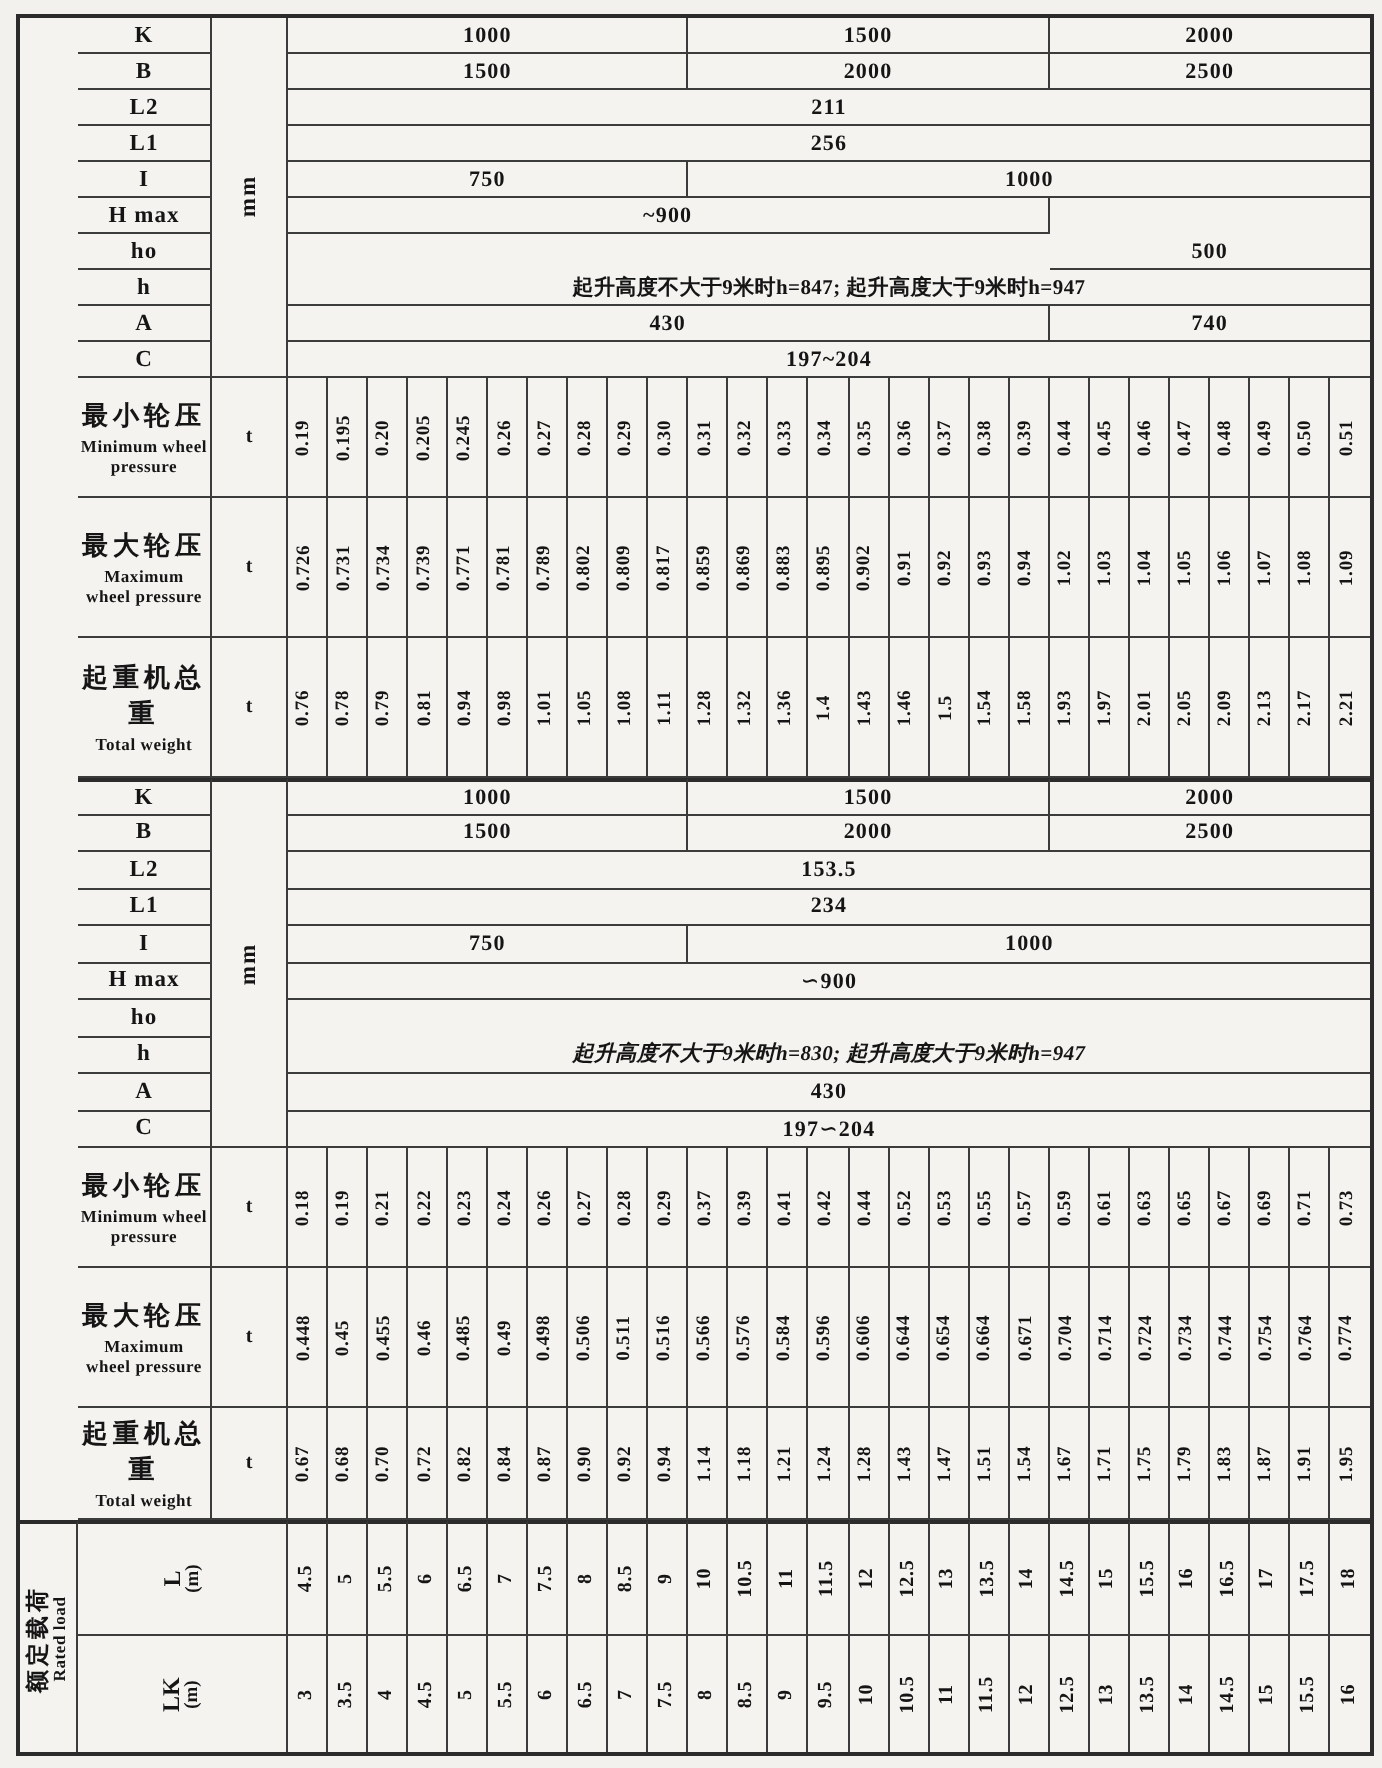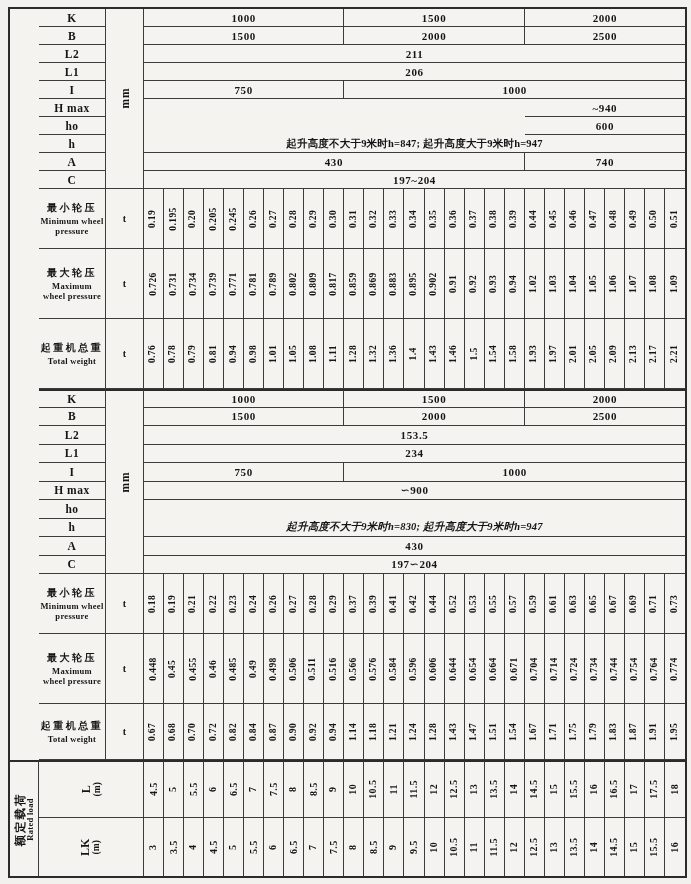--- a/index.html
+++ b/index.html
@@ -27,21 +27,21 @@
   .cap{font-size:12.5px;letter-spacing:0.5px;}
   .rlabel{font-size:11.5px;letter-spacing:0.5px;}
   .dval{font-size:11px;letter-spacing:0.6px;padding:0 2px;}
   .dval.long{font-size:10.5px;letter-spacing:0.2px;}
   .unitcell{font-size:10px;}
   .unitcell .rot{font-size:11.5px;letter-spacing:1px;}
   .num{font-size:9.5px;}
   .num .rot{letter-spacing:0.4px;}
   .fnum{font-size:10px;}
   .plabel{flex-direction:column;gap:1px;padding:2px 1px;}
-  .plabel .cn{font-size:10px;letter-spacing:2.5px;}
+  .plabel .cn{font-size:13px;letter-spacing:2.5px;}
   .plabel .en{font-size:8.5px;line-height:1.2;letter-spacing:0.3px;}
   .vstack .cn{font-size:11.5px;letter-spacing:2px;}
   .vstack .en{font-size:8.5px;letter-spacing:0.3px;}
   .flabel .l1{font-size:12px;}
   .flabel .l2{font-size:9.5px;}
 </style>
 </head>
 <body>
 
 <div class="page">
@@ -53,28 +53,28 @@
       <div class="cell dval" style="grid-area: 1 / 4 / span 1 / span 10;">1000</div>
       <div class="cell dval" style="grid-area: 1 / 14 / span 1 / span 9;">1500</div>
       <div class="cell dval last-col" style="grid-area: 1 / 23 / span 1 / span 8;">2000</div>
       <div class="cell rlabel" style="grid-area: 2 / 2 / span 1 / span 1;">B</div>
       <div class="cell dval" style="grid-area: 2 / 4 / span 1 / span 10;">1500</div>
       <div class="cell dval" style="grid-area: 2 / 14 / span 1 / span 9;">2000</div>
       <div class="cell dval last-col" style="grid-area: 2 / 23 / span 1 / span 8;">2500</div>
       <div class="cell rlabel" style="grid-area: 3 / 2 / span 1 / span 1;">L2</div>
       <div class="cell dval last-col" style="grid-area: 3 / 4 / span 1 / span 27;">211</div>
       <div class="cell rlabel" style="grid-area: 4 / 2 / span 1 / span 1;">L1</div>
-      <div class="cell dval last-col" style="grid-area: 4 / 4 / span 1 / span 27;">206</div>
+      <div class="cell dval last-col" style="grid-area: 4 / 4 / span 1 / span 27;">256</div>
       <div class="cell rlabel" style="grid-area: 5 / 2 / span 1 / span 1;">I</div>
       <div class="cell dval" style="grid-area: 5 / 4 / span 1 / span 10;">750</div>
       <div class="cell dval last-col" style="grid-area: 5 / 14 / span 1 / span 17;">1000</div>
       <div class="cell rlabel" style="grid-area: 6 / 2 / span 1 / span 1;">H max</div>
-      <div class="cell dval last-col" style="grid-area: 6 / 23 / span 1 / span 8;">~940</div>
+      <div class="cell dval" style="grid-area: 6 / 4 / span 1 / span 19;">~900</div>
       <div class="cell rlabel" style="grid-area: 7 / 2 / span 1 / span 1;">ho</div>
-      <div class="cell dval last-col" style="grid-area: 7 / 23 / span 1 / span 8;">600</div>
+      <div class="cell dval last-col" style="grid-area: 7 / 23 / span 1 / span 8;">500</div>
       <div class="cell rlabel" style="grid-area: 8 / 2 / span 1 / span 1;">h</div>
       <div class="cell dval long last-col" style="grid-area: 8 / 4 / span 1 / span 27;">起升高度不大于9米时h=847; 起升高度大于9米时h=947</div>
       <div class="cell rlabel" style="grid-area: 9 / 2 / span 1 / span 1;">A</div>
       <div class="cell dval" style="grid-area: 9 / 4 / span 1 / span 19;">430</div>
       <div class="cell dval last-col" style="grid-area: 9 / 23 / span 1 / span 8;">740</div>
       <div class="cell rlabel" style="grid-area: 10 / 2 / span 1 / span 1;">C</div>
       <div class="cell dval last-col" style="grid-area: 10 / 4 / span 1 / span 27;">197~204</div>
       <div class="cell plabel" style="grid-area: 11 / 2 / span 1 / span 1;">
         <div class="cn">最小轮压</div>
         <div class="en">Minimum wheel pressure</div>

